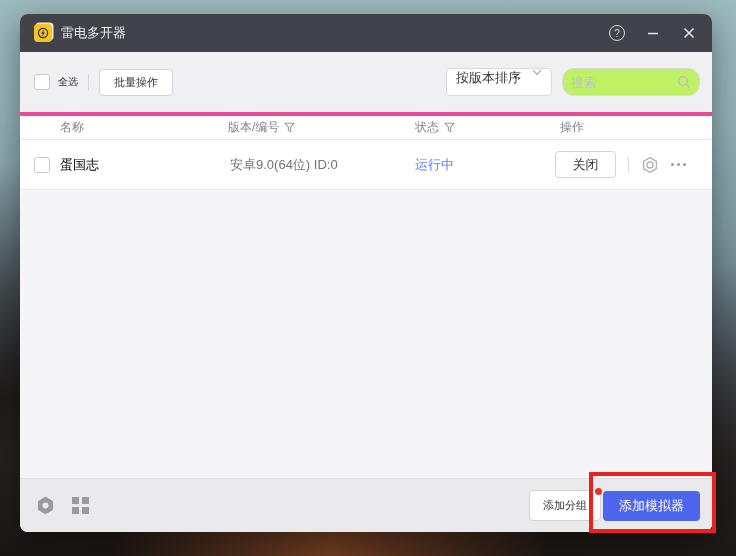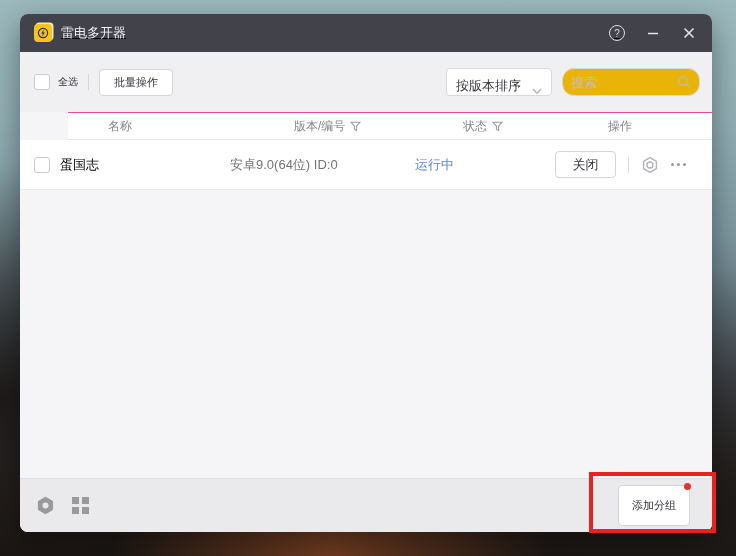--- a/index.html
+++ b/index.html
@@ -13,70 +13,70 @@
       radial-gradient(ellipse at 100% 95%, rgba(30,26,24,0.9) 0%, rgba(30,26,24,0) 35%),
       linear-gradient(180deg,#9cb9bd 0%,#92afb5 22%,#7d97a0 42%,#5c6c75 60%,#3e4044 76%,#27211e 90%,#1a1512 100%);
   }
   .window{
     position:absolute; left:20px; top:14px; width:692px; height:518px;
     border-radius:8px; background:#f5f5f7;
     box-shadow:0 10px 30px rgba(0,0,0,0.4);
     display:flex; flex-direction:column; overflow:hidden;
   }
   
-  .titlebar{ height:38px; background:#41424a; display:flex; align-items:center; padding:0 14px; flex:0 0 auto;text-decoration:underline; }
+  .titlebar{ height:38px; background:#41424a; display:flex; align-items:center; padding:0 14px; flex:0 0 auto; }
   .app-icon{ width:18px; height:18px; background:#f6c51c; border-radius:4px; margin-right:9px;
     display:flex; align-items:center; justify-content:center; box-shadow:1.5px -1.5px 0 0 #e9e6da; }
   .app-title{ color:#f2f2f4; font-size:13px; }
   .tb-right{ margin-left:auto; display:flex; align-items:center; gap:18px; }
   .tb-btn{ width:18px; height:18px; display:flex; align-items:center; justify-content:center; color:#e4e4e8; cursor:default; }
   .help-circle{ width:16px; height:16px; border:1.4px solid #dcdce0; border-radius:50%;
     display:flex; align-items:center; justify-content:center; font-size:10px; color:#dcdce0; }
   
   .toolbar{ height:60px; background:#f0f0f3; display:flex; align-items:center; padding:0 12px 0 14px; flex:0 0 auto; }
   .checkbox{ width:16px; height:16px; background:#fff; border:1px solid #c9c9cf; border-radius:3px; display:inline-block; }
   .sel-label{ font-size:10px; color:#33343a; margin-left:8px; }
   .vdivider{ width:1px; height:16px; background:#d6d6da; margin:0 10px; }
   .btn{ background:#fff; border:1px solid #d3d3d9; border-radius:4px; color:#33343a; font-size:11px;
     display:inline-flex; align-items:center; justify-content:center; cursor:default; }
   .batch-btn{ height:27px; padding:0 14px; }
   .tb-spacer{ flex:1; }
   .dropdown{ width:106px; height:28px; background:#fff; border:1px solid #d9d9de; border-radius:4px;
-    display:flex; align-items:flex-end; padding:0 9px; margin-right:10px; }
+    display:flex; align-items:flex-start; padding:0 9px; margin-right:10px; }
   .dropdown .dd-label{ font-size:13px; color:#33343a; flex:1; }
-  .searchbox{ width:138px; height:28px; background:#eab308; border:1px solid #d9d9de; border-radius:12px;
+  .searchbox{ width:138px; height:28px; background:#bef264; border:1px solid #d9d9de; border-radius:12px;
     display:flex; align-items:center; padding:0 8px; }
   .searchbox input{ border:none; outline:none; flex:1; font-size:13px; color:#33343a; width:60px;
     font-family:"Liberation Sans","DejaVu Sans",sans-serif; background:transparent; }
   .searchbox input::placeholder{ color:#c0c0c6; }
   
-  .thead{ height:28px; background:#fff; border-top:1px solid #ec4899; border-bottom:1px solid #e7e7ea;
-    position:relative; flex:0 0 auto;margin-left:48px; }
+  .thead{ height:28px; background:#fff; border-top:4px solid #ec4899; border-bottom:1px solid #e7e7ea;
+    position:relative; flex:0 0 auto; }
   .thead .col{ position:absolute; top:0; height:100%; display:flex; align-items:center; gap:5px;
     font-size:12px; color:#84858c; }
-  .c-name{ left:40px; } .c-version{ left:226px;justify-content:center; } .c-status{ left:395px; } .c-ops{ left:540px; }
+  .c-name{ left:40px; } .c-version{ left:208px;justify-content:center; } .c-status{ left:395px; } .c-ops{ left:540px; }
   .trow{ height:50px; background:#fff; border-bottom:1px solid #e9e9ec; position:relative; flex:0 0 auto; }
   .trow .cell{ position:absolute; top:0; height:100%; display:flex; align-items:center; }
   .cell-check{ left:14px; } .cell-name{ left:40px; font-size:13px; color:#000000; }
   .cell-version{ left:210px; font-size:13px; color:#737373; }
   .cell-status{ left:395px; font-size:13px; color:#5b80f7; }
   .cell-ops{ left:535px; gap:12px; }
   .close-btn{ width:61px; height:27px; font-size:13px; }
   .ops-divider{ width:1px; height:16px; background:#dddde1; }
   .dots{ display:flex; gap:3px; }
   .dots i{ width:3px; height:3px; border-radius:50%; background:#9a9aa0; display:block; }
   .empty-area{ flex:1; background:#f5f5f7; }
   
   .footer{ height:54px; background:#eaeaed; border-top:1px solid #e0e0e4; display:flex; align-items:center;
     padding:0 8px 0 16px; flex:0 0 auto; }
   .f-icons{ display:flex; align-items:center; gap:17px; }
   .f-spacer{ flex:1; }
   .grid-icon{ display:grid; grid-template-columns:7px 7px; grid-template-rows:7px 7px; gap:3px; }
   .grid-icon i{ background:#9a9a9e; display:block; }
-  .add-group-btn{ height:41px; padding:0 13px; position:relative; margin-right:14px; }
+  .add-group-btn{ height:31px; padding:0 13px; position:relative; margin-right:2px; }
   .red-dot{ position:absolute; right:-2px; top:-3px; width:7px; height:7px; border-radius:50%; background:#e6342a; }
   .add-emulator-btn{ height:30px; padding:0 16px; background:#4e66ee; border:none; border-radius:4px;
     color:#fff; font-size:13px; display:inline-flex; align-items:center; justify-content:center; cursor:default; margin-right:4px; }
   
   .annotation{ position:absolute; left:589px; top:472px; width:127px; height:61px;
     border:4px solid #e8231d; pointer-events:none; z-index:50; }
   svg{ display:block; }
 </style>
 </head>
 <body>
@@ -198,17 +198,18 @@
           <i></i>
           <i></i>
           <i></i>
         </span>
     </div>
     <span class="f-spacer"></span>
     <button class="btn add-group-btn">
       <span>添加分组</span>
       <span class="red-dot"></span>
     </button>
+    <button class="add-emulator-btn">添加模拟器</button>
   </div>
 
 </div>
 
 <div class="annotation"></div>
 
 </body></html>

